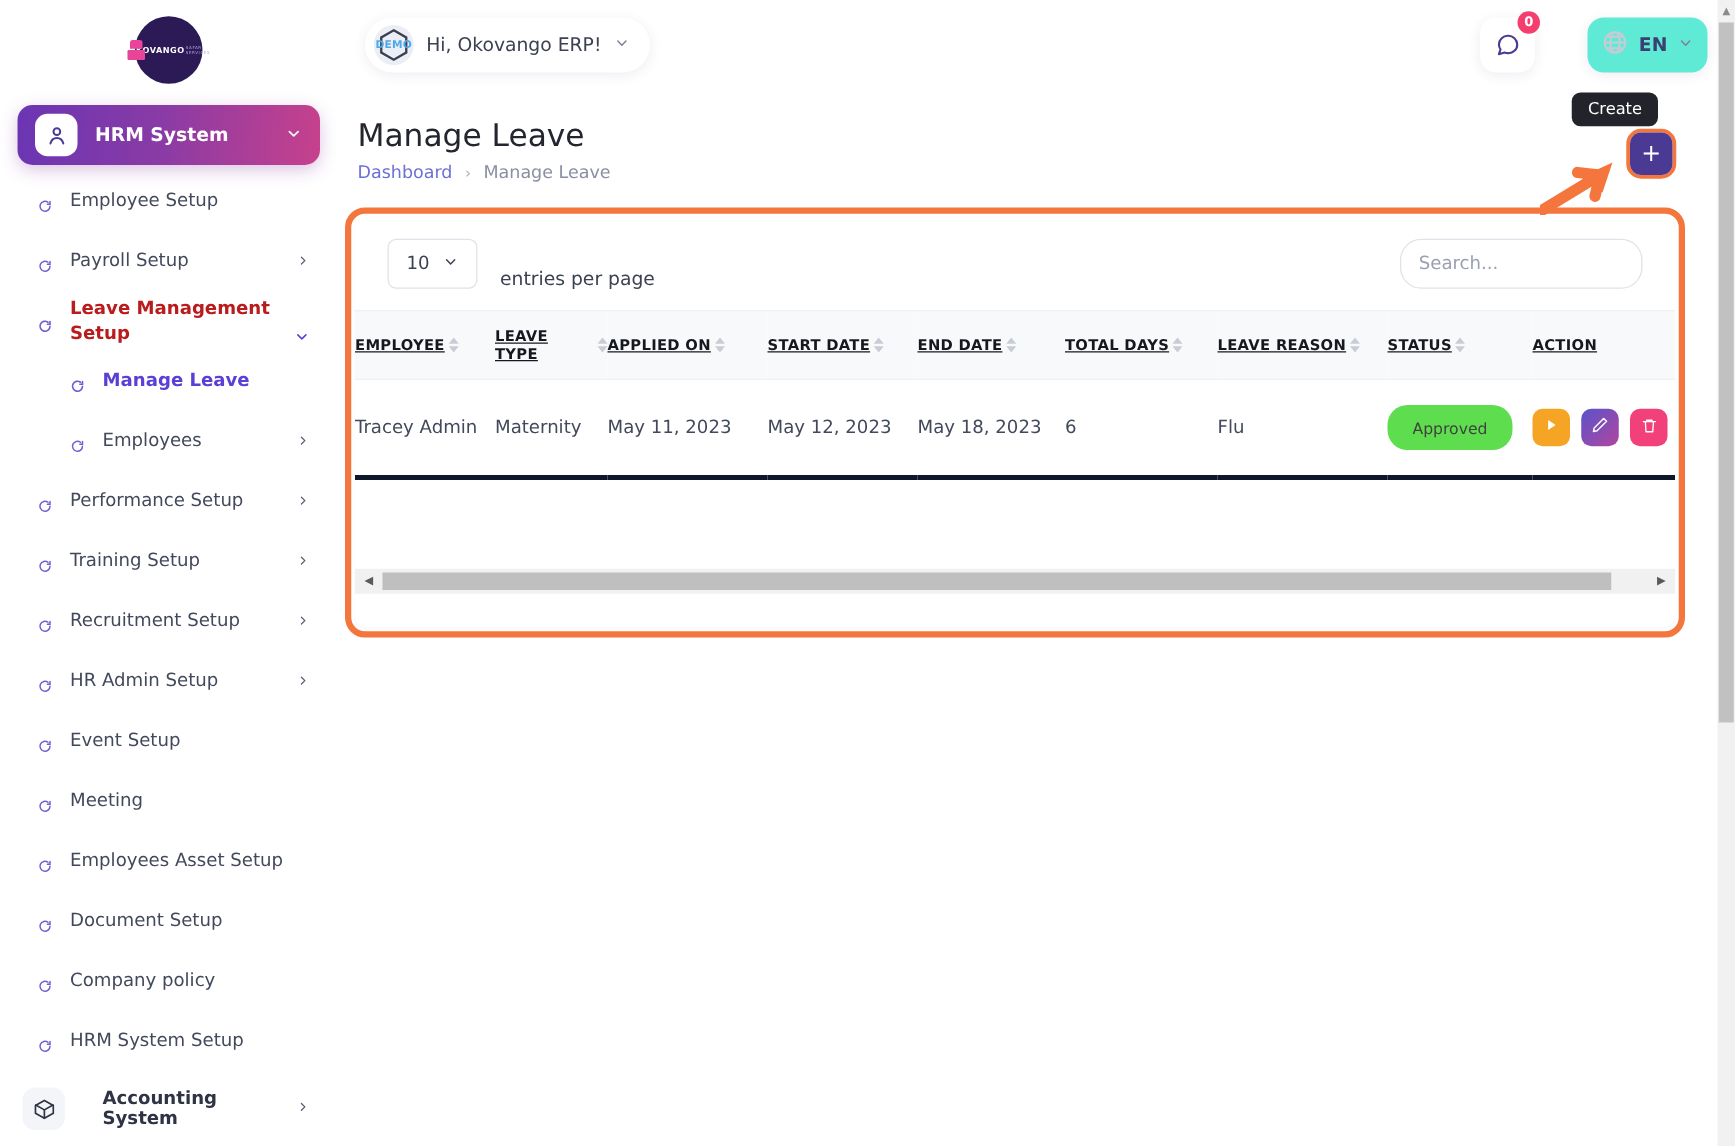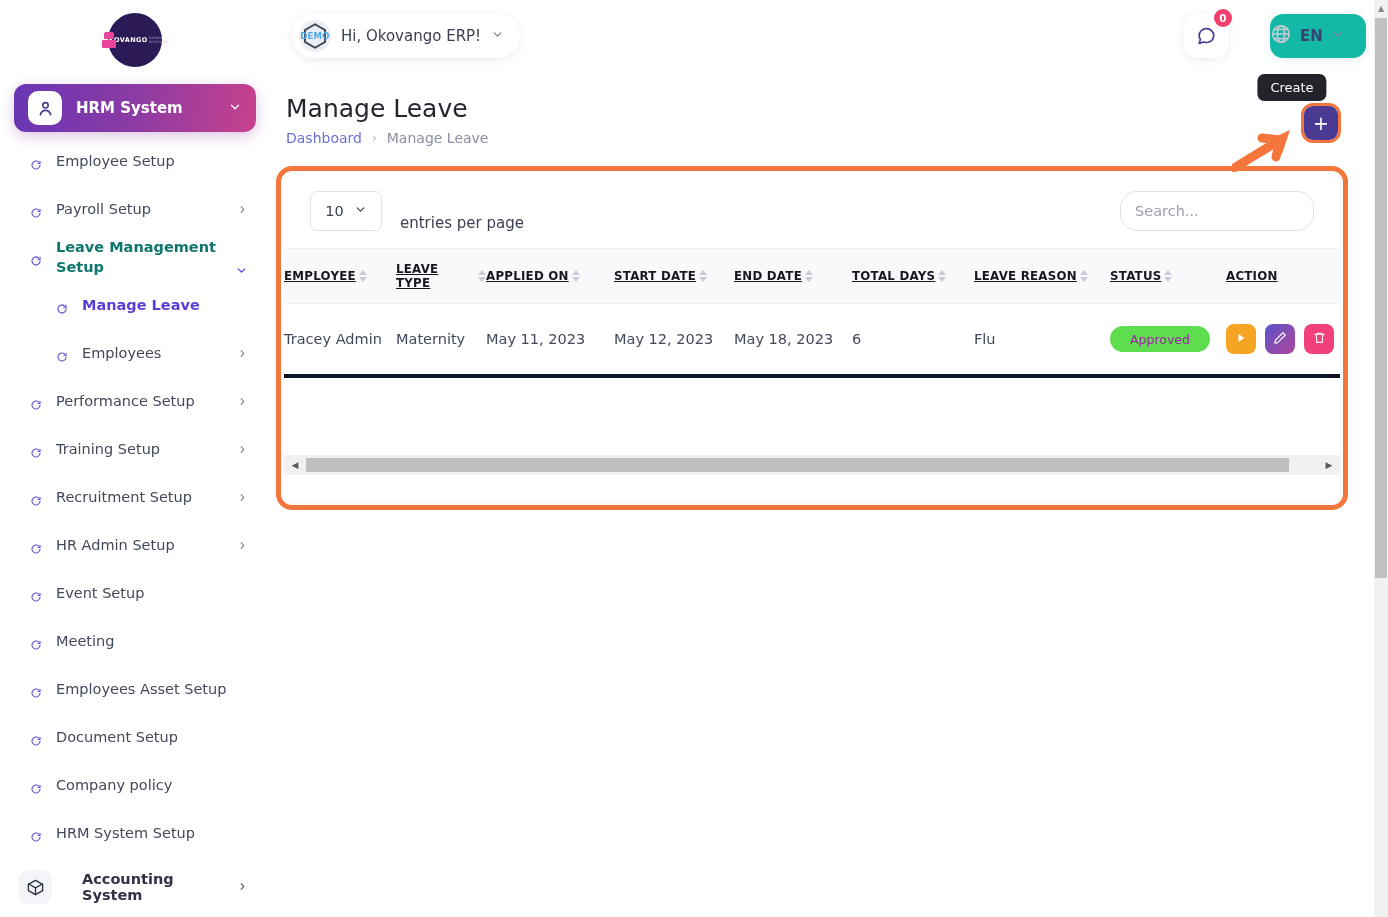--- a/index.html
+++ b/index.html
@@ -43,21 +43,21 @@
   .nav-active .chev { color: #fff; opacity:.95; }
 
   .nav-list { margin-top: 6px; }
   .nav-item {
     display: flex; align-items: center; padding: 0 22px 0 30px;
     min-height: 48px; gap: 14px; cursor: pointer;
   }
   .nav-item .bullet { flex: 0 0 12px; width:12px; height:12px; }
   .nav-item .txt { flex: 1; font-size: 14.5px; color: #42495b; line-height: 1.35; }
   .nav-item .arrow { flex: 0 0 10px; color:#5c6275; font-size: 13px; }
-  .nav-item.section-open > .txt { color: #0f766e; font-weight: 700; }
+  .nav-item.section-open > .txt { color: #b91c1c; font-weight: 700; }
   .nav-item.child { padding-left: 56px; }
   .nav-item.child .txt { font-size: 14.5px; }
   .nav-item.child.current .txt { color:#5b3fd6; font-weight:700; }
   .nav-bottom {
     display:flex; align-items:center; gap:30px; padding: 0 22px 0 18px;
     min-height: 52px; position:absolute; bottom: 4px; left:0; right:0;
   }
   .nav-bottom .boxicon {
     width: 34px; height:34px; border-radius:10px; background:#f4f5f9;
     display:flex; align-items:center; justify-content:center; flex:0 0 34px;
@@ -90,22 +90,22 @@
     justify-content:center; box-shadow:0 2px 10px rgba(60,60,120,.09);
   }
   #chat-badge {
     position:absolute; top:-5px; right:-4px; min-width:18px; height:18px;
     border-radius:9px; background:#f43f6e; color:#fff; font-size:10.5px;
     font-weight:700; display:flex; align-items:center; justify-content:center;
     padding: 0 5px;
   }
   #lang-pill {
     position:absolute; right:12px; top:14px; height:44px; width:96px;
-    background:#14b8a6; border-radius:13px; display:flex; align-items:center;
-    justify-content:flex-start; gap:8px; box-shadow:0 2px 10px rgba(60,60,120,.09);
+    background:#5eead4; border-radius:13px; display:flex; align-items:center;
+    justify-content:center; gap:8px; box-shadow:0 2px 10px rgba(60,60,120,.09);
   }
   #lang-code { font-size:15px; color:#3b3f72; font-weight:600; }
 
   
   #page-head { position:absolute; left:286px; top:94px; }
   #page-title { font-size:25px; color:#23262f; font-weight:400; }
   #breadcrumb { margin-top:7px; font-size:14px; display:flex; align-items:center; gap:10px; }
   #breadcrumb .bc-link { color:#6c6fd6; }
   #breadcrumb .bc-sep { color:#aeb2c2; font-size:12px; }
   #breadcrumb .bc-cur { color:#8a8fa1; }
@@ -168,22 +168,22 @@
     border-right:4px solid transparent;
   }
   .sort-ic i.up { border-bottom:5px solid #c9ccd6; }
   .sort-ic i.dn { border-top:5px solid #c9ccd6; }
   tbody td {
     font-size:14.5px; color:#42495b; padding:20px 0; height:62px;
     border-bottom:4px solid #0f172a; vertical-align:middle;margin-left:37px;
   }
   .badge-approved {
     display:inline-flex; align-items:center; justify-content:center;
-    background:#5ede4e; color:#a21caf; font-size:12.5px; border-radius:16px;
-    height:26px; padding:0 20px; font-weight:400;
+    background:#5ede4e; color:#404040; font-size:12.5px; border-radius:16px;
+    height:36px; padding:0 20px; font-weight:400;
   }
   .act-row { display:flex; gap:9px; align-items:center; }
   .act-btn {
     width:30px; height:30px; border-radius:8px; display:flex;
     align-items:center; justify-content:center; color:#fff;
   }
   .act-view { background:#f6a423; }
   .act-edit { background: linear-gradient(135deg,#5b53c9 0%, #b0469f 100%); }
   .act-del  { background:#f2407a; }
 

